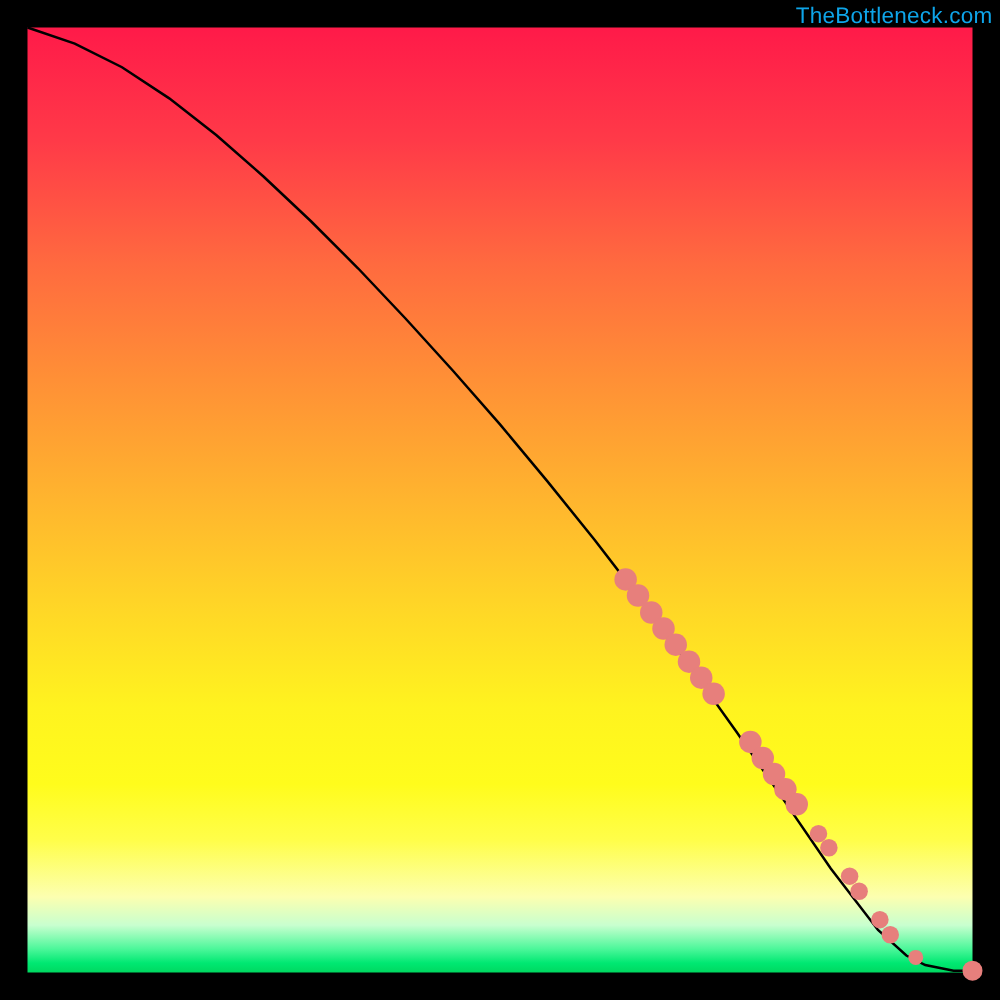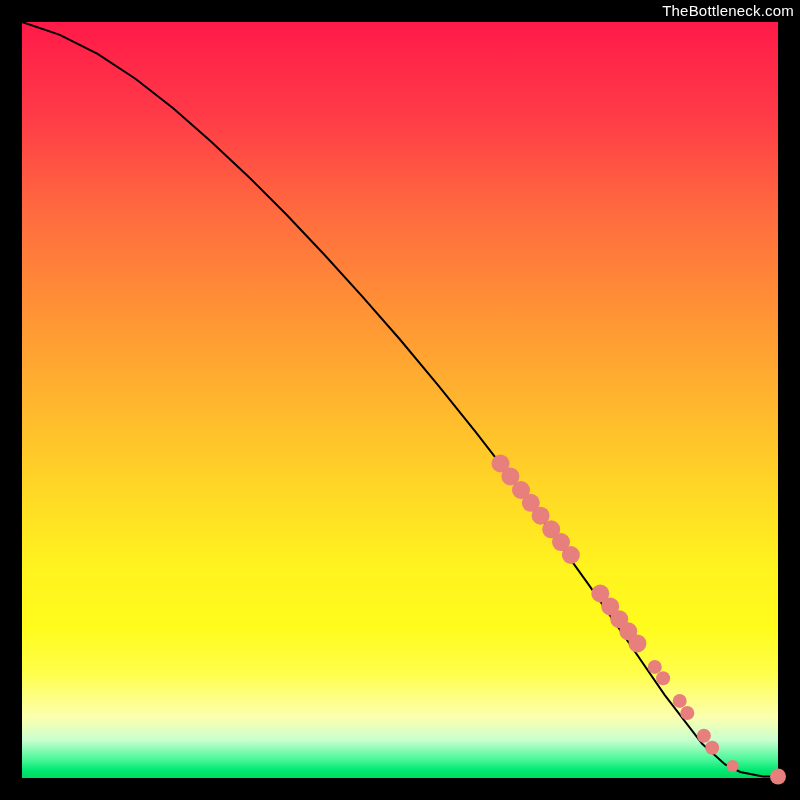--- a/index.html
+++ b/index.html
@@ -32,22 +32,22 @@
       #c8ffcf 95%,
       #4cf79a 97.5%,
       #00e872 99%,
       #00d860 100%
     );
   }
   .watermark {
     position: absolute;
     top: 2px;
     right: 6px;
-    color: #ffffff;
-    font-size: 15px;
+    color: #0ea5e9;
+    font-size: 18px;
     letter-spacing: 0.2px;
     font-weight: 500;
   }
   svg.plot {
     position: absolute;
     left: 22px;
     top: 22px;
     width: 756px;
     height: 756px;
     overflow: visible;

